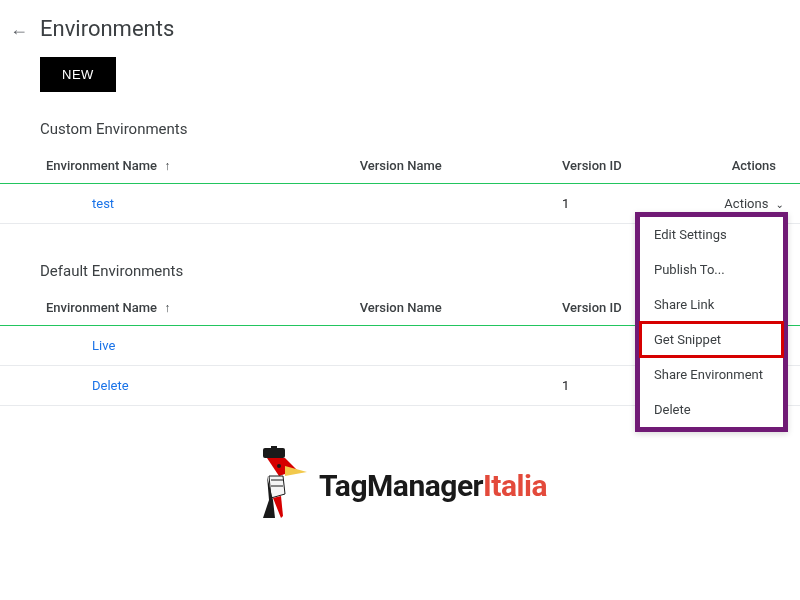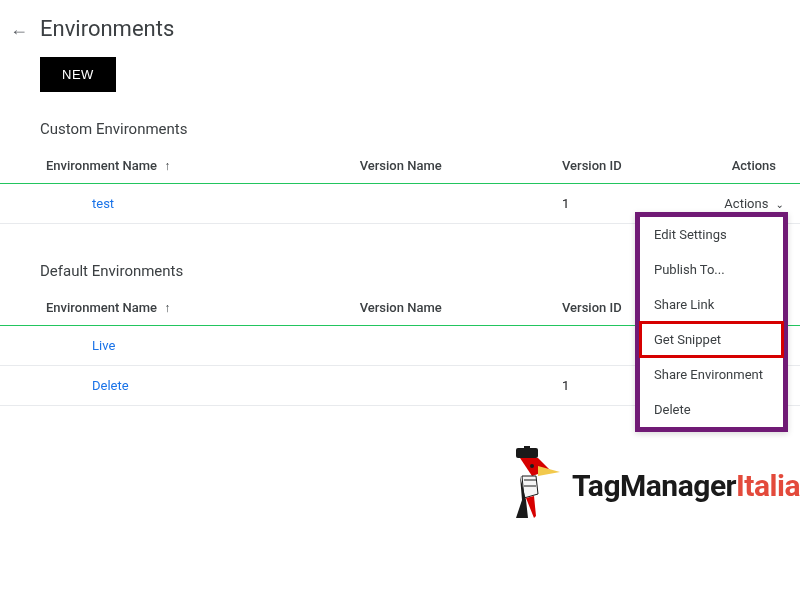--- a/index.html
+++ b/index.html
@@ -101,21 +101,21 @@
     white-space: nowrap;
   }
   .dropdown-item.highlight {
     outline: 3px solid #d60000;
     outline-offset: -2px;
     position: relative;
   }
   .spacer { height: 28px; }
   .logo-wrap {
     display: flex;
-    justify-content: flex-end;
+    justify-content: center;
     align-items: center;
     margin-top: 40px;
   }
   .logo-bird {
     width: 62px;
     height: 78px;
     position: relative;
     margin-right: 4px;
   }
   .logo-text {

